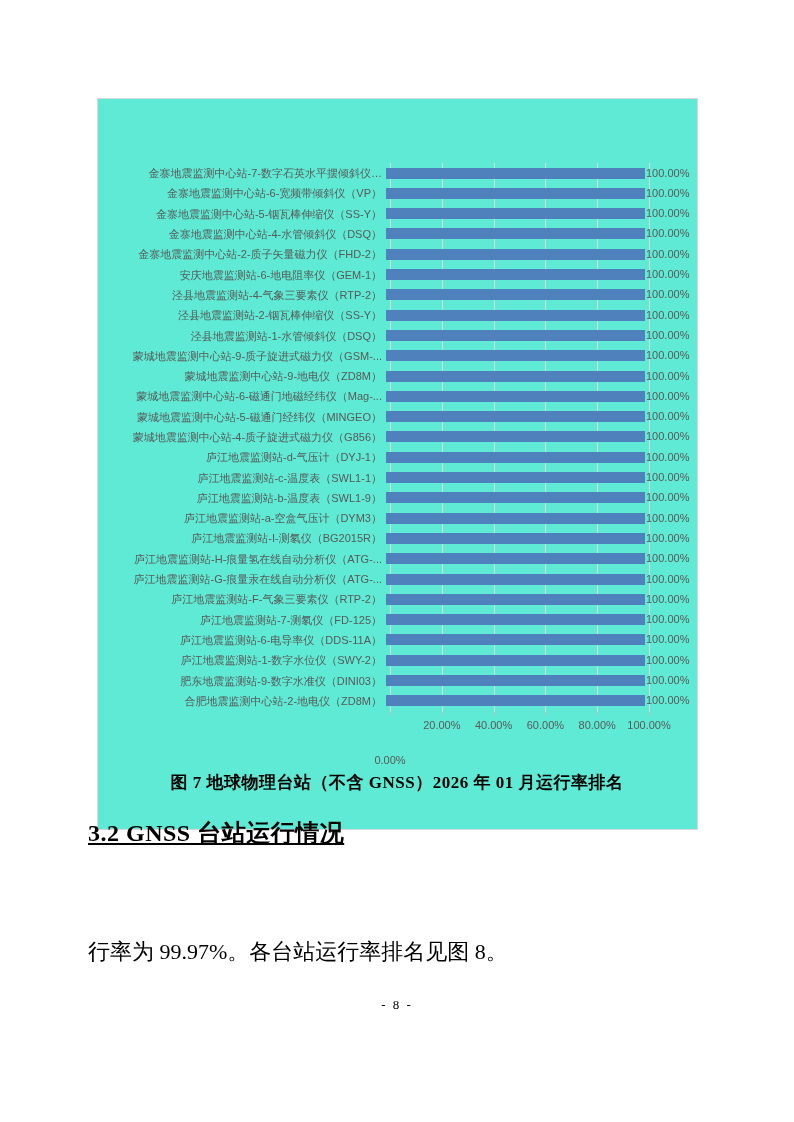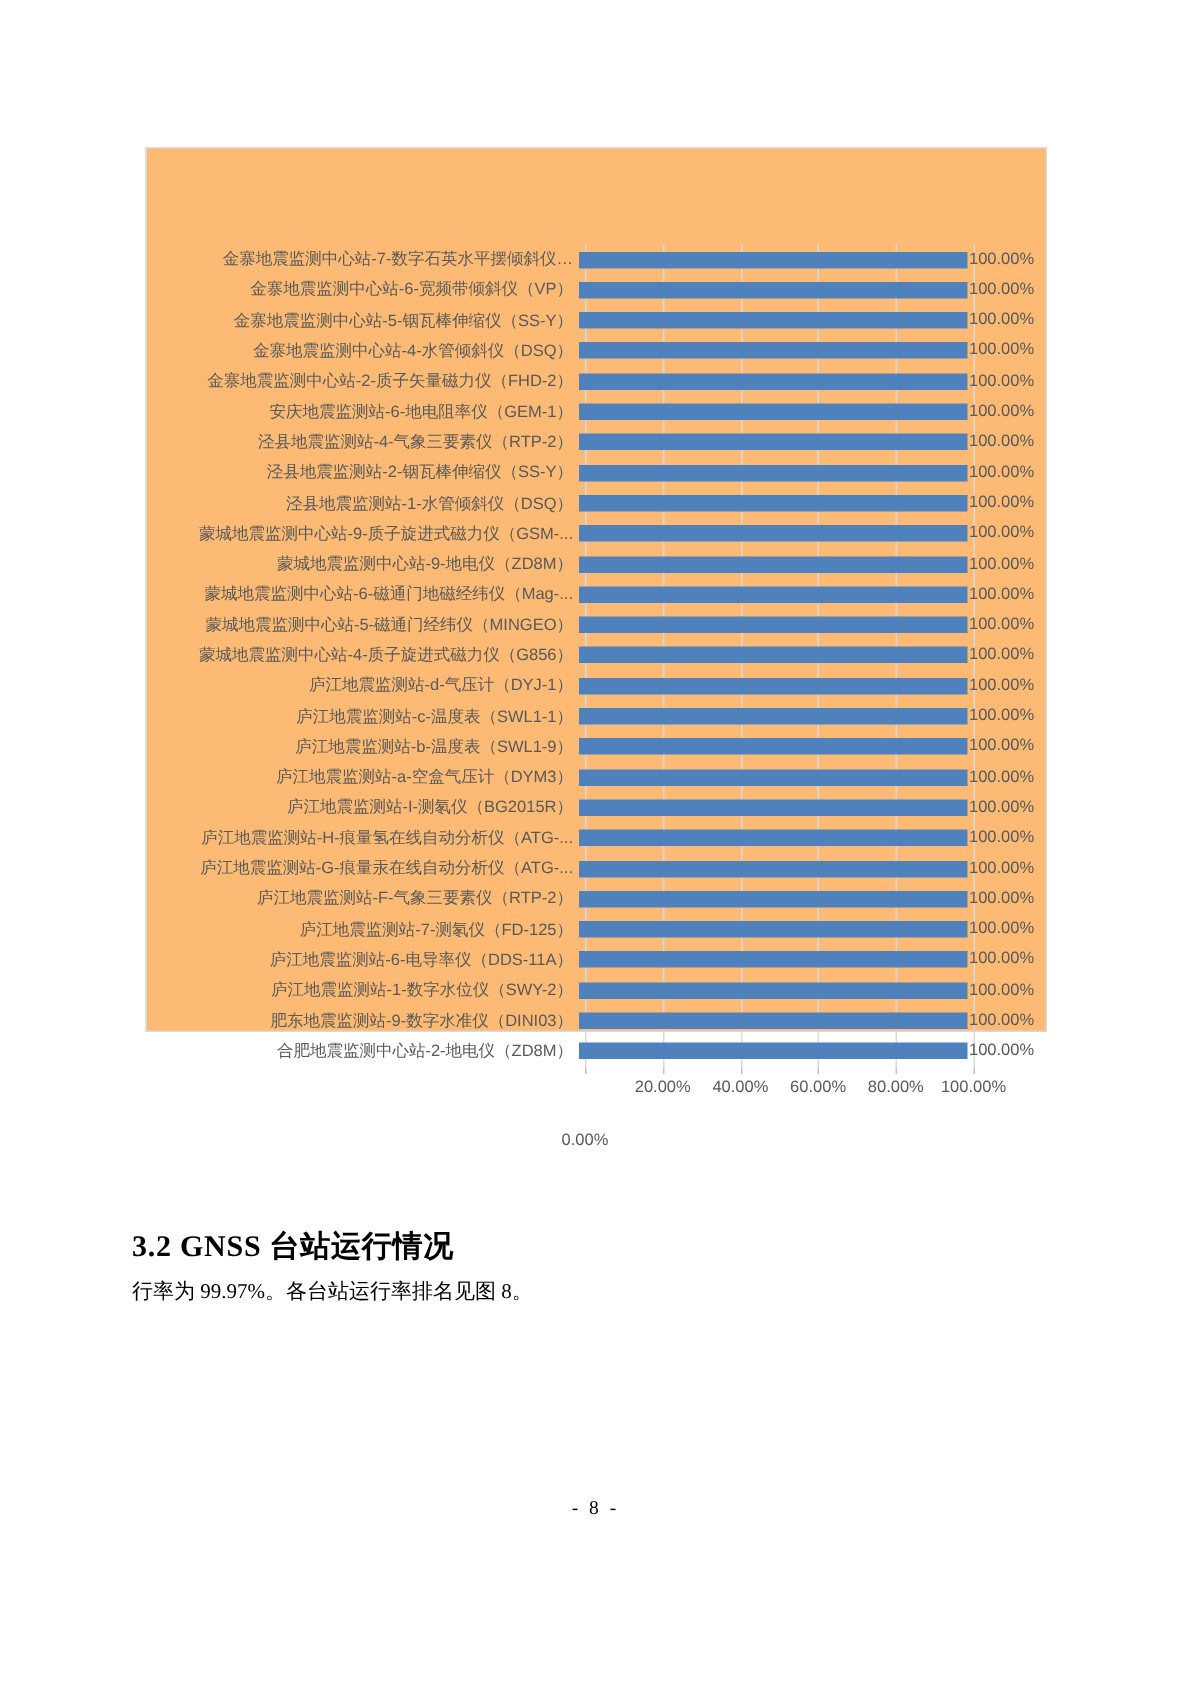--- a/index.html
+++ b/index.html
@@ -9,23 +9,23 @@
     background:#ffffff;
     margin:0 auto;
     overflow:hidden;
     font-family:"Liberation Serif","DejaVu Serif",serif;
     color:#000;
   }
 
   
   .chart{
     position:absolute;left:97px;top:98px;
-    width:601px;height:590px;
+    width:601px;height:732px;
     border:1px solid #d9d9d9;
-    background:#fdba74;
+    background:#5eead4;
     font-family:"Liberation Sans","DejaVu Sans",sans-serif;
     box-sizing:border-box;
   }
   .plot-grid{
     position:absolute;left:292px;top:64px;
     width:259px;height:549px;
   }
   .gridline{
     position:absolute;top:0;bottom:0;width:1px;
     background:#d9d9d9;
@@ -73,33 +73,34 @@
 
   
   .fig-caption{
     position:absolute;left:0;top:771px;width:794px;
     text-align:center;
     font-size:17px;font-weight:bold;
     letter-spacing:0.5px;
   }
   .section-heading{
     position:absolute;left:88px;top:817px;width:620px;
-    font-size:20px;font-weight:bold;
+    font-size:24px;font-weight:bold;
     letter-spacing:0.5px;
+    text-decoration:underline;
   }
   .para-line1{
     position:absolute;left:88px;top:854px;width:619px;
     font-size:18px;
     text-indent:46px;
     text-align:justify;
     text-align-last:justify;
   }
   .para-line2{
-    position:absolute;left:88px;top:852px;width:619px;
-    font-size:14px;
+    position:absolute;left:88px;top:937px;width:619px;
+    font-size:22px;
   }
   .page-number{
     position:absolute;left:0;top:997px;width:794px;
     text-align:center;
     font-size:13px;color:#000;
     letter-spacing:2px;
   }
 </style>
 </head>
 <body>
@@ -315,20 +316,21 @@
     <div class="x-axis" id="x-axis">
         <div class="xlab" style="left: 0%; margin-top: 35px;">0.00%</div>
         <div class="xlab" style="left: 20%;">20.00%</div>
         <div class="xlab" style="left: 40%;">40.00%</div>
         <div class="xlab" style="left: 60%;">60.00%</div>
         <div class="xlab" style="left: 80%;">80.00%</div>
         <div class="xlab" style="left: 100%;">100.00%</div>
       </div>
   </div>
 
+  <div class="fig-caption">图 7 地球物理台站（不含 GNSS）2026 年 01 月运行率排名</div>
 
   <div class="section-heading">3.2 GNSS 台站运行情况</div>
 
   <div class="para-line2">行率为 99.97%。各台站运行率排名见图 8。</div>
 
   <div class="page-number">- 8 -</div>
 
 </div>
 
 </body></html>

